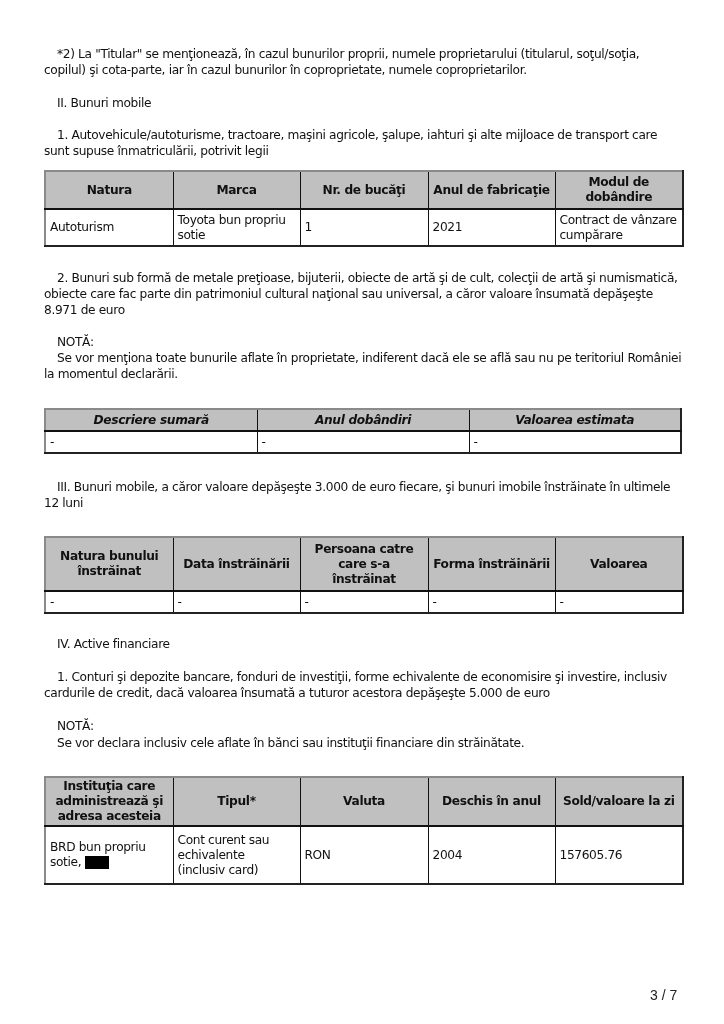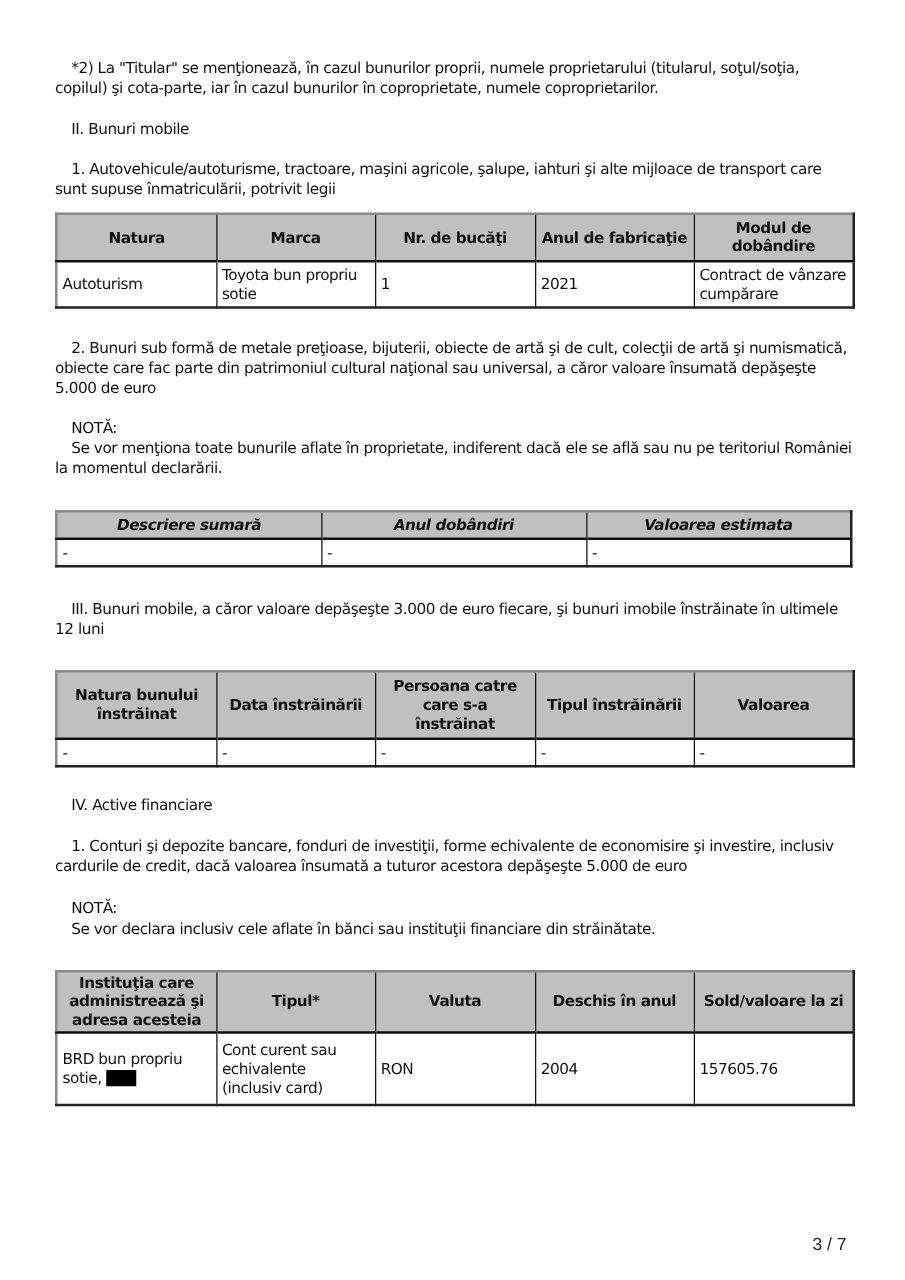--- a/index.html
+++ b/index.html
@@ -63,21 +63,21 @@
     <tr style="height:37px;">
       <td>Autoturism</td>
       <td>Toyota bun propriu sotie</td>
       <td>1</td>
       <td>2021</td>
       <td>Contract de vânzare cumpărare</td>
     </tr>
   </tbody>
     </table>
 
-  <div class="para bold" style="top:270px;">2. Bunuri sub formă de metale preţioase, bijuterii, obiecte de artă şi de cult, colecţii de artă şi numismatică, obiecte care fac parte din patrimoniul cultural naţional sau universal, a căror valoare însumată depăşeşte 5.000 de euro</div>
+  <div class="para bold" style="top:270px;">2. Bunuri sub formă de metale preţioase, bijuterii, obiecte de artă şi de cult, colecţii de artă şi numismatică, obiecte care fac parte din patrimoniul cultural naţional sau universal, a căror valoare însumată depăşeşte 8.971 de euro</div>
   <div class="para" style="top:334px;">NOTĂ:</div>
   <div class="para" style="top:350px;">Se vor menţiona toate bunurile aflate în proprietate, indiferent dacă ele se află sau nu pe teritoriul României la momentul declarării.</div>
 
   <table class="tbl" style="top:408px;">
     <colgroup>
         <col style="width:212px">
         <col style="width:212px">
         <col style="width:212px">
       </colgroup>
     <tbody>
@@ -102,21 +102,21 @@
         <col style="width:127px">
         <col style="width:128px">
         <col style="width:127px">
         <col style="width:128px">
       </colgroup>
     <tbody>
         <tr style="height:54px;">
       <th>Natura bunului înstrăinat</th>
       <th>Data înstrăinării</th>
       <th>Persoana catre care s-a înstrăinat</th>
-      <th>Tipul înstrăinării</th>
+      <th>Forma înstrăinării</th>
       <th>Valoarea</th>
     </tr>
     <tr style="height:22px;">
       <td>-</td>
       <td>-</td>
       <td>-</td>
       <td>-</td>
       <td>-</td>
     </tr>
   </tbody>

